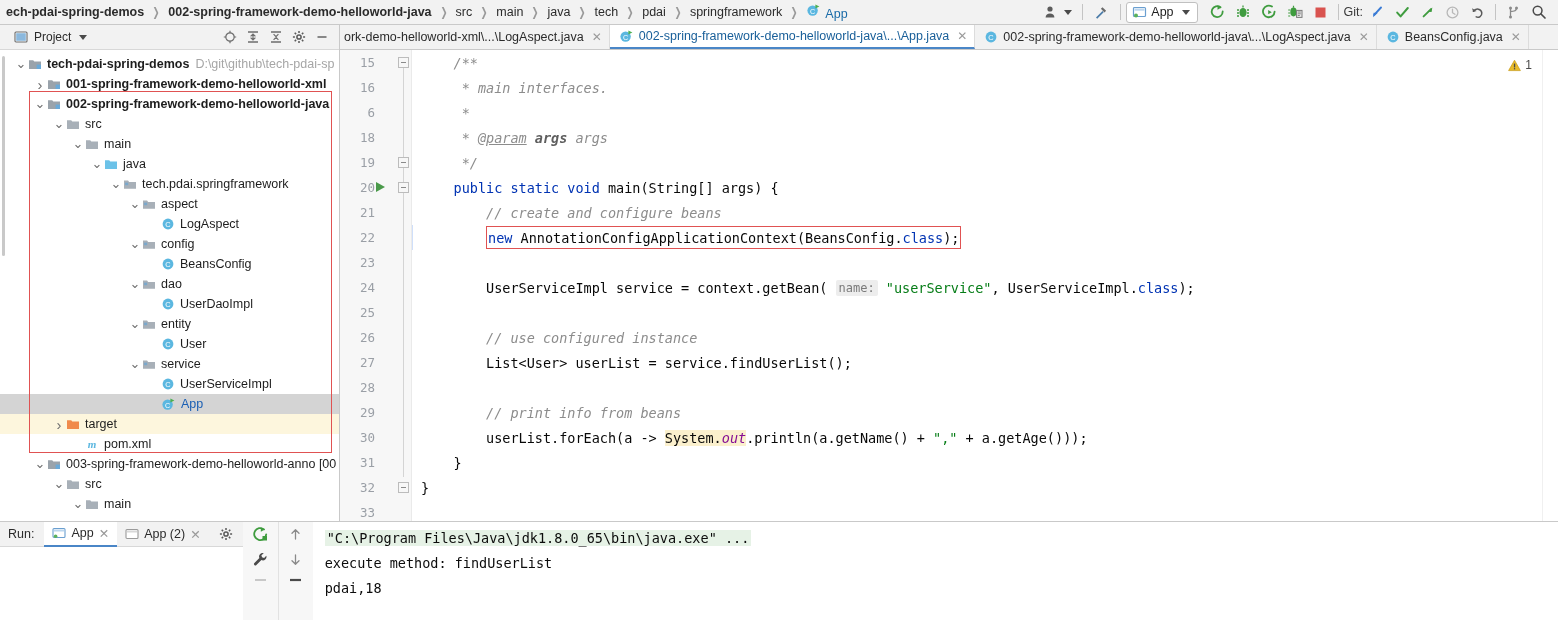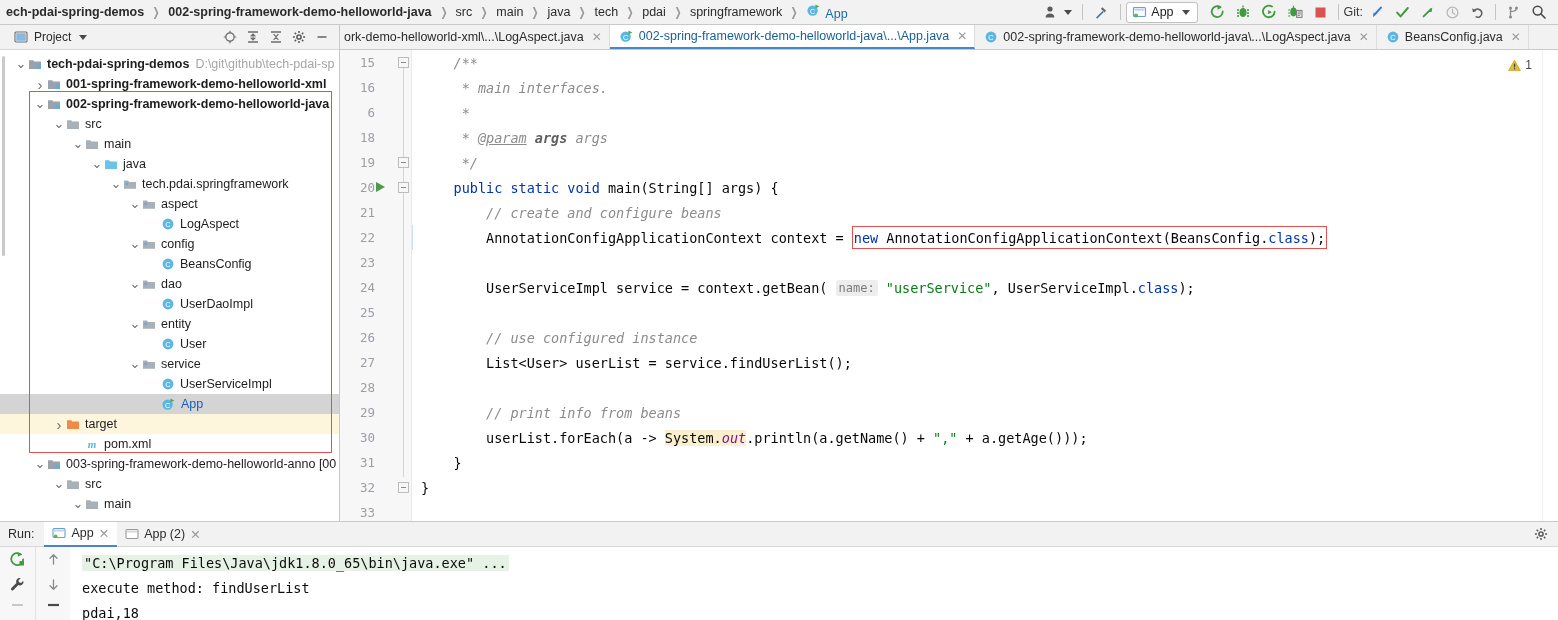--- a/index.html
+++ b/index.html
@@ -118,21 +118,21 @@
   .redbox-code {
     border:1px solid #e05252; padding:0 1px; display:inline-block; height:23px; line-height:23px;
   }
   .warnbadge {
     position:absolute; right:26px; top:8px; display:flex; align-items:center; gap:4px;
     font-size:12px; color:#4a4a4a;
   }
   .editor-rightstrip { width:16px; min-width:16px; background:#ffffff; border-left:1px solid #f0f0f0;}
 
   
-  .runpanel { height:99px; min-height:99px; display:flex; flex-direction:column; border-top:1px solid #c9c9c9;}
+  .runpanel { height:99px; min-height:99px; display:flex; flex-direction:row; border-top:1px solid #c9c9c9;}
   .run-tabs {
     height:25px;min-height:25px;display:flex;align-items:center;background:#f2f2f2;
     border-bottom:1px solid #d8d8d8; padding-left:8px; gap:0;
   }
   .run-label { font-size:12.5px;color:#2b2b2b;margin-right:10px;}
   .rtab { display:flex;align-items:center;gap:5px;height:25px;padding:0 8px;font-size:12.5px;color:#2b2b2b;}
   .rtab.active { background:#fff; border-bottom:2px solid #4a86c7;}
   .rtab .x { color:#9a9a9a; }
   .run-gear { margin-left:auto; padding:0 10px; display:flex;align-items:center;}
   .run-body { flex:1 1 auto; display:flex; background:#ffffff;}
@@ -625,21 +625,21 @@
             <div class="runarrow" style="top: 132px;"></div>
           </div>
         <div class="code" id="code">
             <div class="cline"><span class="plain">    </span><span class="cm">/**</span></div>
             <div class="cline"><span class="plain">     </span><span class="cm">* main interfaces.</span></div>
             <div class="cline"><span class="plain">     </span><span class="cm">*</span></div>
             <div class="cline"><span class="plain">     </span><span class="cm">* </span><span class="cmtag">@param</span><span class="cm"> </span><span class="cmb">args</span><span class="cm"> args</span></div>
             <div class="cline"><span class="plain">     </span><span class="cm">*/</span></div>
             <div class="cline"><span class="plain">    </span><span class="kw">public static void </span><span class="plain">main(String[] args) {</span></div>
             <div class="cline"><span class="plain">        </span><span class="cm">// create and configure beans</span></div>
-            <div class="cline"><span class="plain">        </span><span class="plain">AnnotationConfigApplicationContext context = </span><span class="redbox-code"><span class="kw">new </span><span class="plain">AnnotationConfigApplicationContext(BeansConfig.</span><span class="kw">class</span><span class="plain">);</span></span></div>
+            <div class="cline"><span class="plain">        </span><span class="redbox-code"><span class="kw">new </span><span class="plain">AnnotationConfigApplicationContext(BeansConfig.</span><span class="kw">class</span><span class="plain">);</span></span></div>
             <div class="cline"></div>
             <div class="cline"><span class="plain">        </span><span class="plain">UserServiceImpl service = context.getBean( </span><span class="hintp">name:</span><span class="plain"> </span><span class="str">"userService"</span><span class="plain">, UserServiceImpl.</span><span class="kw">class</span><span class="plain">);</span></div>
             <div class="cline"></div>
             <div class="cline"><span class="plain">        </span><span class="cm">// use configured instance</span></div>
             <div class="cline"><span class="plain">        </span><span class="plain">List&lt;User&gt; userList = service.findUserList();</span></div>
             <div class="cline"></div>
             <div class="cline"><span class="plain">        </span><span class="cm">// print info from beans</span></div>
             <div class="cline"><span class="plain">        </span><span class="plain">userList.forEach(a -&gt; </span><span class="plain hl-ident">System.</span><span class="statfield hl-ident">out</span><span class="plain">.println(a.getName() + </span><span class="str">","</span><span class="plain"> + a.getAge()));</span></div>
             <div class="cline"><span class="plain">    </span><span class="plain">}</span></div>
             <div class="cline"><span class="plain"></span><span class="plain">}</span></div>

